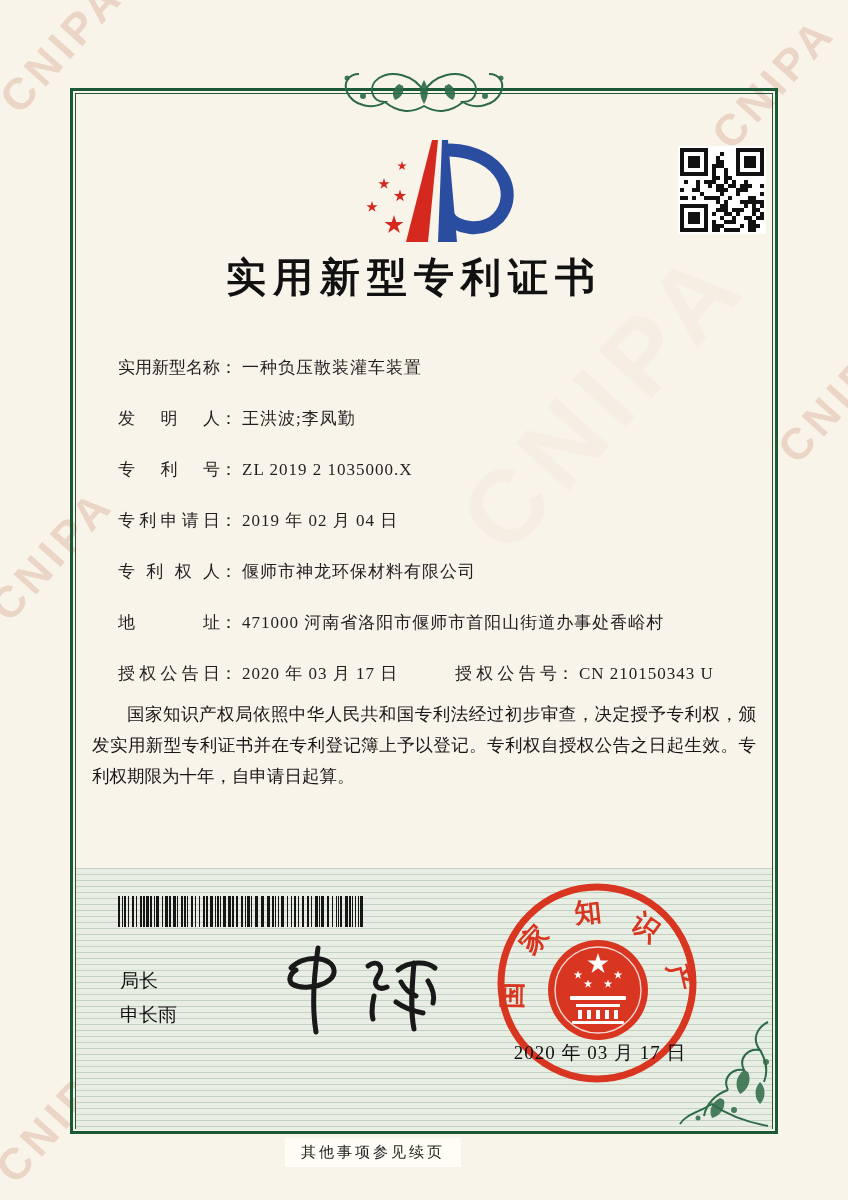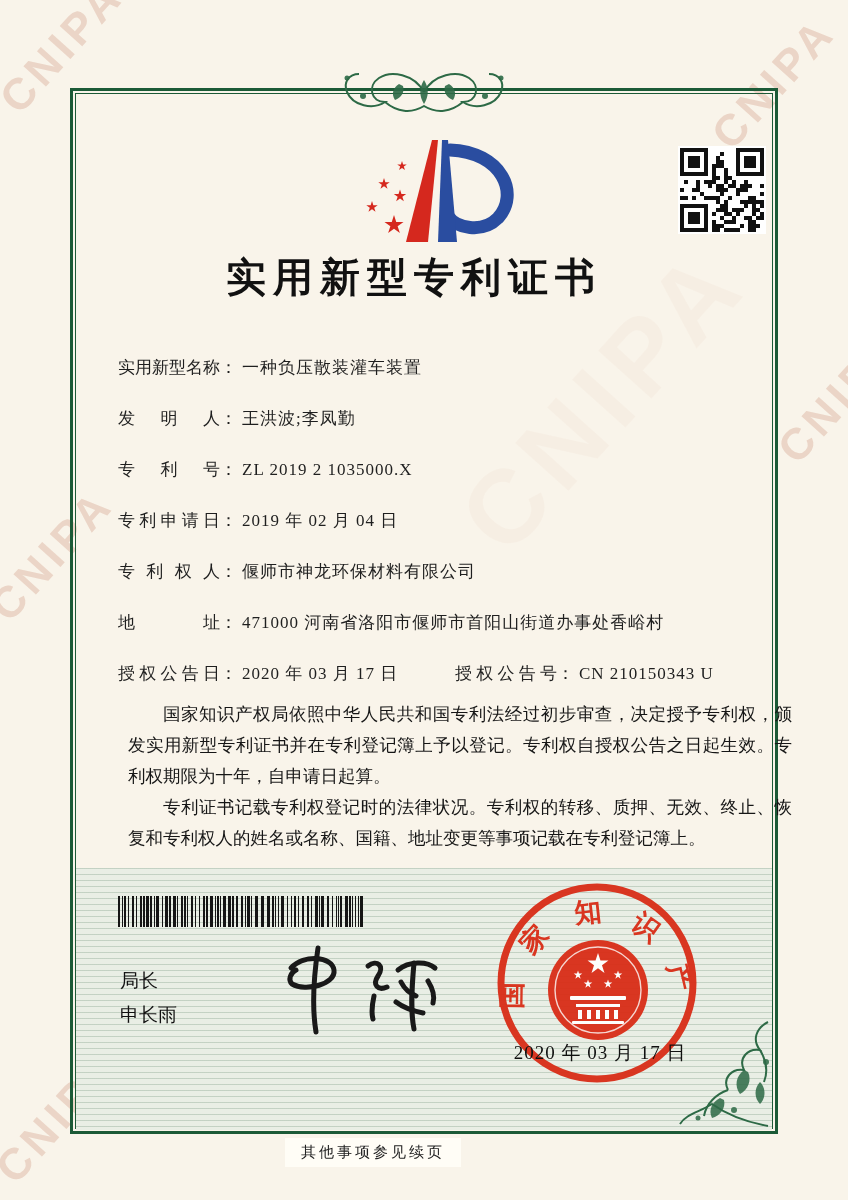--- a/index.html
+++ b/index.html
@@ -33,21 +33,21 @@
          font-size:40px;font-weight:bold;letter-spacing:7px;color:#111;}
   
   .fields{position:absolute;left:118px;top:356px;z-index:3;font-size:17px;color:#1f1f1f;}
   .frow{height:51px;position:relative;white-space:nowrap;}
   .jlabel{display:inline-flex;width:102px;justify-content:space-between;vertical-align:top;}
   .colon{display:inline-block;}
   .fval{margin-left:5px;letter-spacing:1px;}
   .row-right{position:absolute;left:337px;top:0;white-space:nowrap;}
   
   .bodytext{position:absolute;left:92px;top:699px;width:664px;z-index:3;
-            font-size:17.5px;line-height:31px;text-align:justify;color:#161616;margin-left:36px;}
+            font-size:17.5px;line-height:31px;text-align:justify;color:#161616;}
   .bodytext p{margin:0;text-indent:2em;}
   
   .barcode{position:absolute;left:118px;top:896px;width:247px;height:31px;z-index:3;}
   .signtitle{position:absolute;left:120px;top:968px;z-index:3;font-size:19px;color:#111;}
   .signname{position:absolute;left:120px;top:1002px;z-index:3;font-size:19px;color:#111;}
   .signature{position:absolute;left:246px;top:940px;z-index:3;}
   .seal{position:absolute;left:494px;top:880px;z-index:3;opacity:.95;}
   .sealdate{position:absolute;left:502px;top:1040px;width:196px;text-align:center;z-index:4;
             font-size:19px;color:#101010;letter-spacing:1px;}
   .pageno{position:absolute;left:70px;top:1086px;width:708px;text-align:center;z-index:3;
@@ -324,21 +324,20 @@
             <span>公</span>
             <span>告</span>
             <span>号</span>
           </span><span class="colon">：</span><span class="fval">CN 210150343 U</span>
       </span>
     </div>
   </div>
 
   <div class="bodytext">
     <p>国家知识产权局依照中华人民共和国专利法经过初步审查，决定授予专利权，颁发实用新型专利证书并在专利登记簿上予以登记。专利权自授权公告之日起生效。专利权期限为十年，自申请日起算。</p>
-    <p>专利证书记载专利权登记时的法律状况。专利权的转移、质押、无效、终止、恢复和专利权人的姓名或名称、国籍、地址变更等事项记载在专利登记簿上。</p>
   </div>
 
   <div class="barcode">
       <i style="position: absolute; left: 0px; top: 0px; width: 2px; height: 100%; background: rgb(21, 21, 21);"></i>
       <i style="position: absolute; left: 4px; top: 0px; width: 1px; height: 100%; background: rgb(21, 21, 21);"></i>
       <i style="position: absolute; left: 6px; top: 0px; width: 2px; height: 100%; background: rgb(21, 21, 21);"></i>
       <i style="position: absolute; left: 10px; top: 0px; width: 1px; height: 100%; background: rgb(21, 21, 21);"></i>
       <i style="position: absolute; left: 14px; top: 0px; width: 2px; height: 100%; background: rgb(21, 21, 21);"></i>
       <i style="position: absolute; left: 18px; top: 0px; width: 1px; height: 100%; background: rgb(21, 21, 21);"></i>
       <i style="position: absolute; left: 22px; top: 0px; width: 2px; height: 100%; background: rgb(21, 21, 21);"></i>

